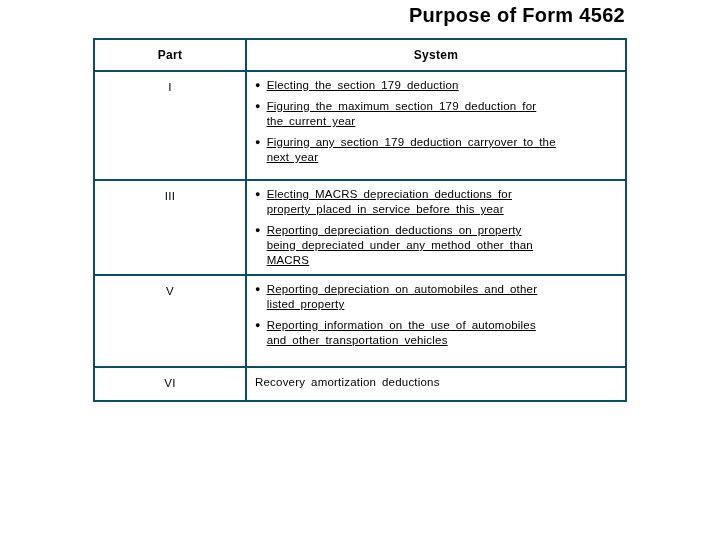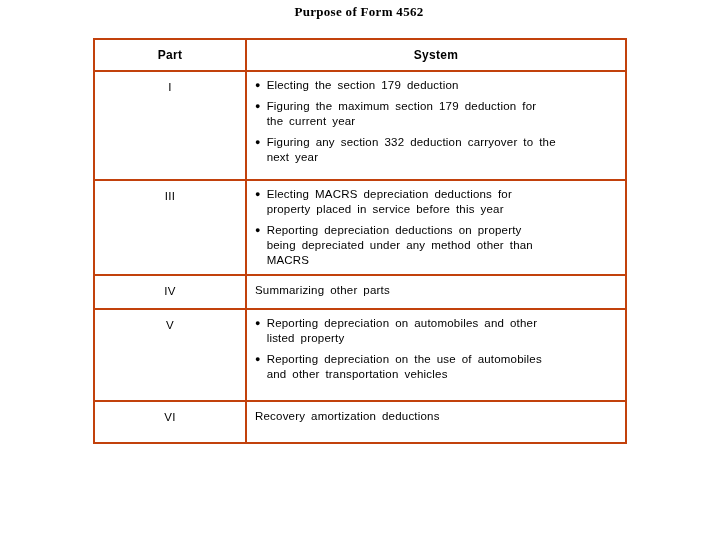--- a/index.html
+++ b/index.html
@@ -9,37 +9,36 @@
     background: #ffffff;
     color: #000000;
     font-family: "Liberation Sans", sans-serif;
     position: relative;
     overflow: hidden;
   }
   .figure-title {
     position: absolute;
     left: 93px; top: 4px;
     width: 532px;
-    text-align: center;
-    font-size: 13px;
+    text-align: right;
+    font-size: 20px;
     font-weight: bold;
     letter-spacing: 0.3px;
-    font-family: Liberation Serif, serif;
   }
   table.purpose-table {
     position: absolute;
     left: 93px; top: 38px;
     width: 532px;
     border-collapse: collapse;
     table-layout: fixed;
   }
   col.col-part { width: 152px; }
   col.col-purpose { width: 380px; }
   th, td {
-    border: 2px solid #c2410c;
+    border: 2px solid #0c4a6e;
     vertical-align: top;
   }
   th {
     font-size: 12px;
     font-weight: bold;
     text-align: center;
     vertical-align: middle;
     letter-spacing: 0.3px;
     height: 28px;
     padding: 0;
@@ -55,21 +54,21 @@
     letter-spacing: 0.2px;
     word-spacing: 2.5px;
     padding: 6px 8px 6px 8px;
   }
   tr.row-h  { height: 32px; }
   tr.row-1  { height: 109px; }
   tr.row-2  { height: 90px; }
   tr.row-3  { height: 83px; }
   tr.row-4  { height: 34px; }
   tr.row-5  { height: 92px; }
-  tr.row-6  { height: 42px; margin-left: 7px; }
+  tr.row-6  { height: 34px; margin-left: 7px; }
   p.purpose-text {
     margin: 0;
     line-height: 16.5px;
     white-space: pre-line;
   }
   ul.purpose-list {
     margin: 0; padding: 0;
     list-style: none;
   }
   ul.purpose-list li {
@@ -77,21 +76,21 @@
     align-items: flex-start;
     gap: 6px;
     line-height: 15px;
   }
   ul.purpose-list li + li { margin-top: 6px; }
   .bullet {
     font-size: 9px;
     line-height: 15px;
     flex: 0 0 auto;
   }
-  .li-text { white-space: pre-line; }
+  .li-text { white-space: pre-line; text-decoration: underline; }
 </style>
 </head>
 <body>
 
 <div class="figure-title">Purpose of Form 4562</div>
 
 <table class="purpose-table">
   <colgroup>
     <col class="col-part">
     <col class="col-purpose">
@@ -111,21 +110,21 @@
             <span class="bullet">●</span>
             <span class="li-text">Electing the section 179 deduction</span>
           </li>
           <li>
             <span class="bullet">●</span>
             <span class="li-text">Figuring the maximum section 179 deduction for
 the current year</span>
           </li>
           <li>
             <span class="bullet">●</span>
-            <span class="li-text">Figuring any section 332 deduction carryover to the
+            <span class="li-text">Figuring any section 179 deduction carryover to the
 next year</span>
           </li>
         </ul>
       </td>
     </tr>
     <tr class="row-3">
       <td class="part-cell">III</td>
       <td class="purpose-cell">
         <ul class="purpose-list">
           <li>
@@ -135,38 +134,32 @@
           </li>
           <li>
             <span class="bullet">●</span>
             <span class="li-text">Reporting depreciation deductions on property
 being depreciated under any method other than
 MACRS</span>
           </li>
         </ul>
       </td>
     </tr>
-    <tr class="row-4">
-      <td class="part-cell">IV</td>
-      <td class="purpose-cell">
-        <p class="purpose-text">Summarizing other parts</p>
-      </td>
-    </tr>
     <tr class="row-5">
       <td class="part-cell">V</td>
       <td class="purpose-cell">
         <ul class="purpose-list">
           <li>
             <span class="bullet">●</span>
             <span class="li-text">Reporting depreciation on automobiles and other
 listed property</span>
           </li>
           <li>
             <span class="bullet">●</span>
-            <span class="li-text">Reporting depreciation on the use of automobiles
+            <span class="li-text">Reporting information on the use of automobiles
 and other transportation vehicles</span>
           </li>
         </ul>
       </td>
     </tr>
     <tr class="row-6">
       <td class="part-cell">VI</td>
       <td class="purpose-cell">
         <p class="purpose-text">Recovery amortization deductions</p>
       </td>

